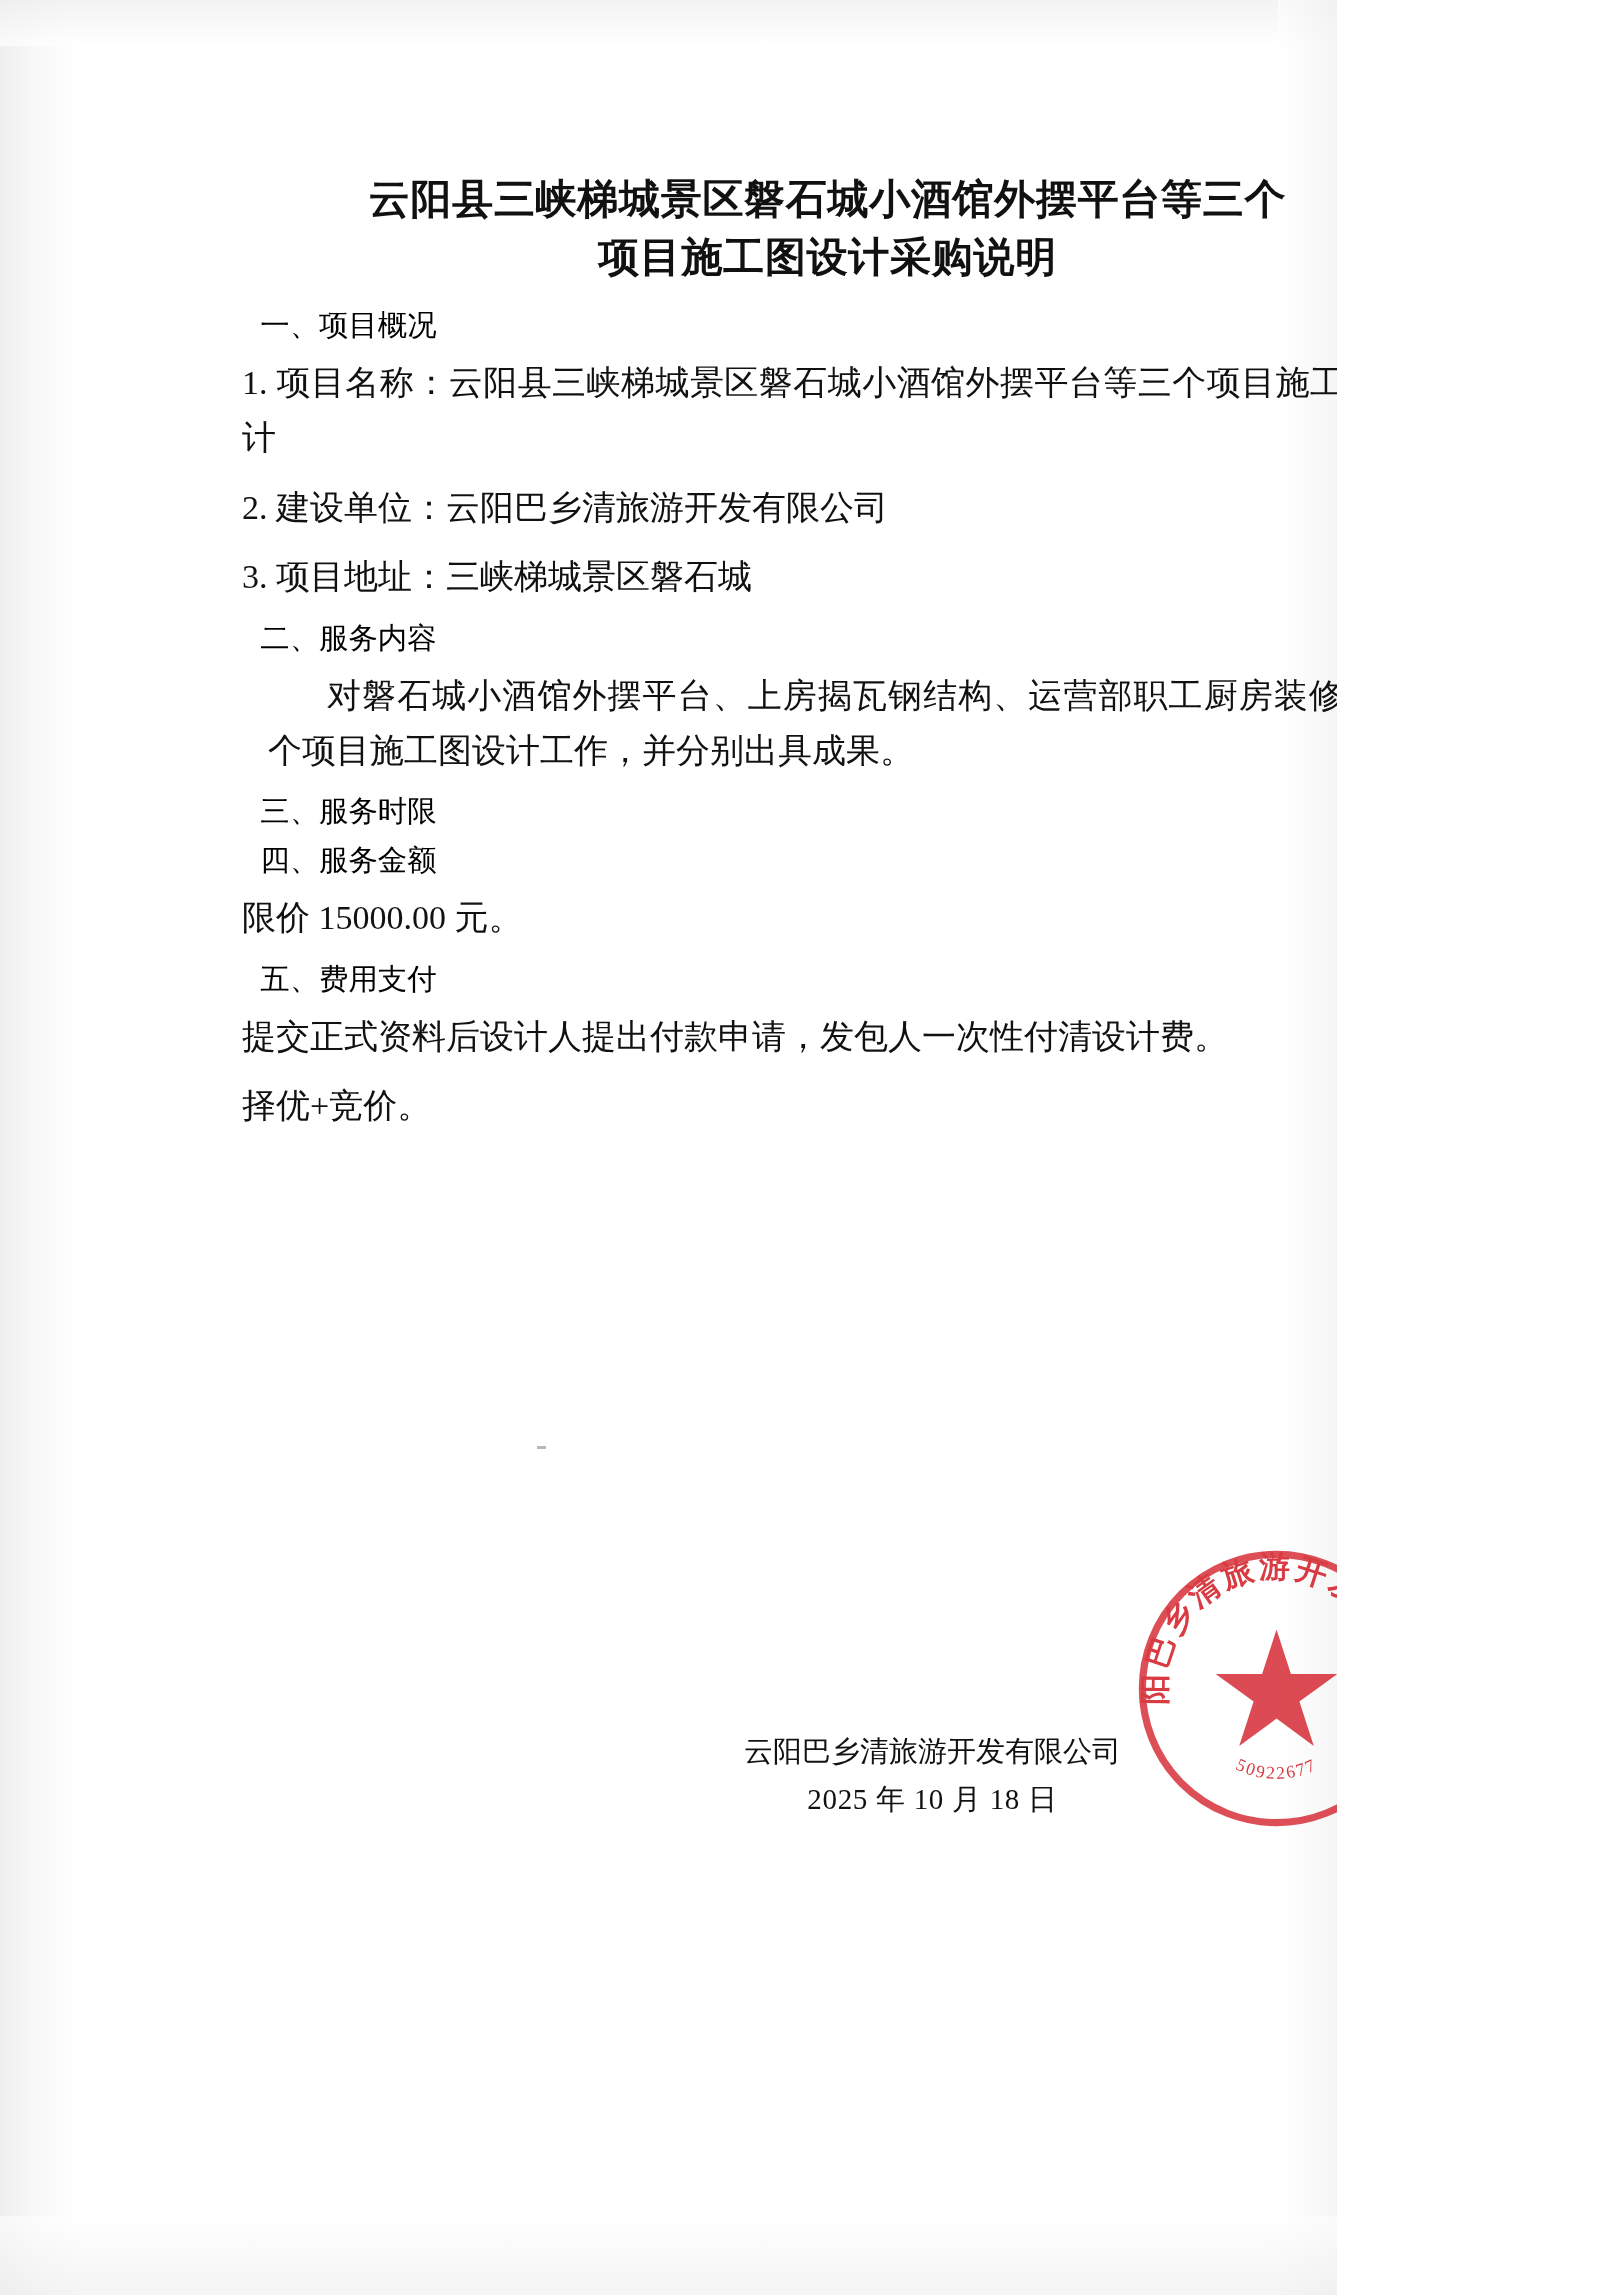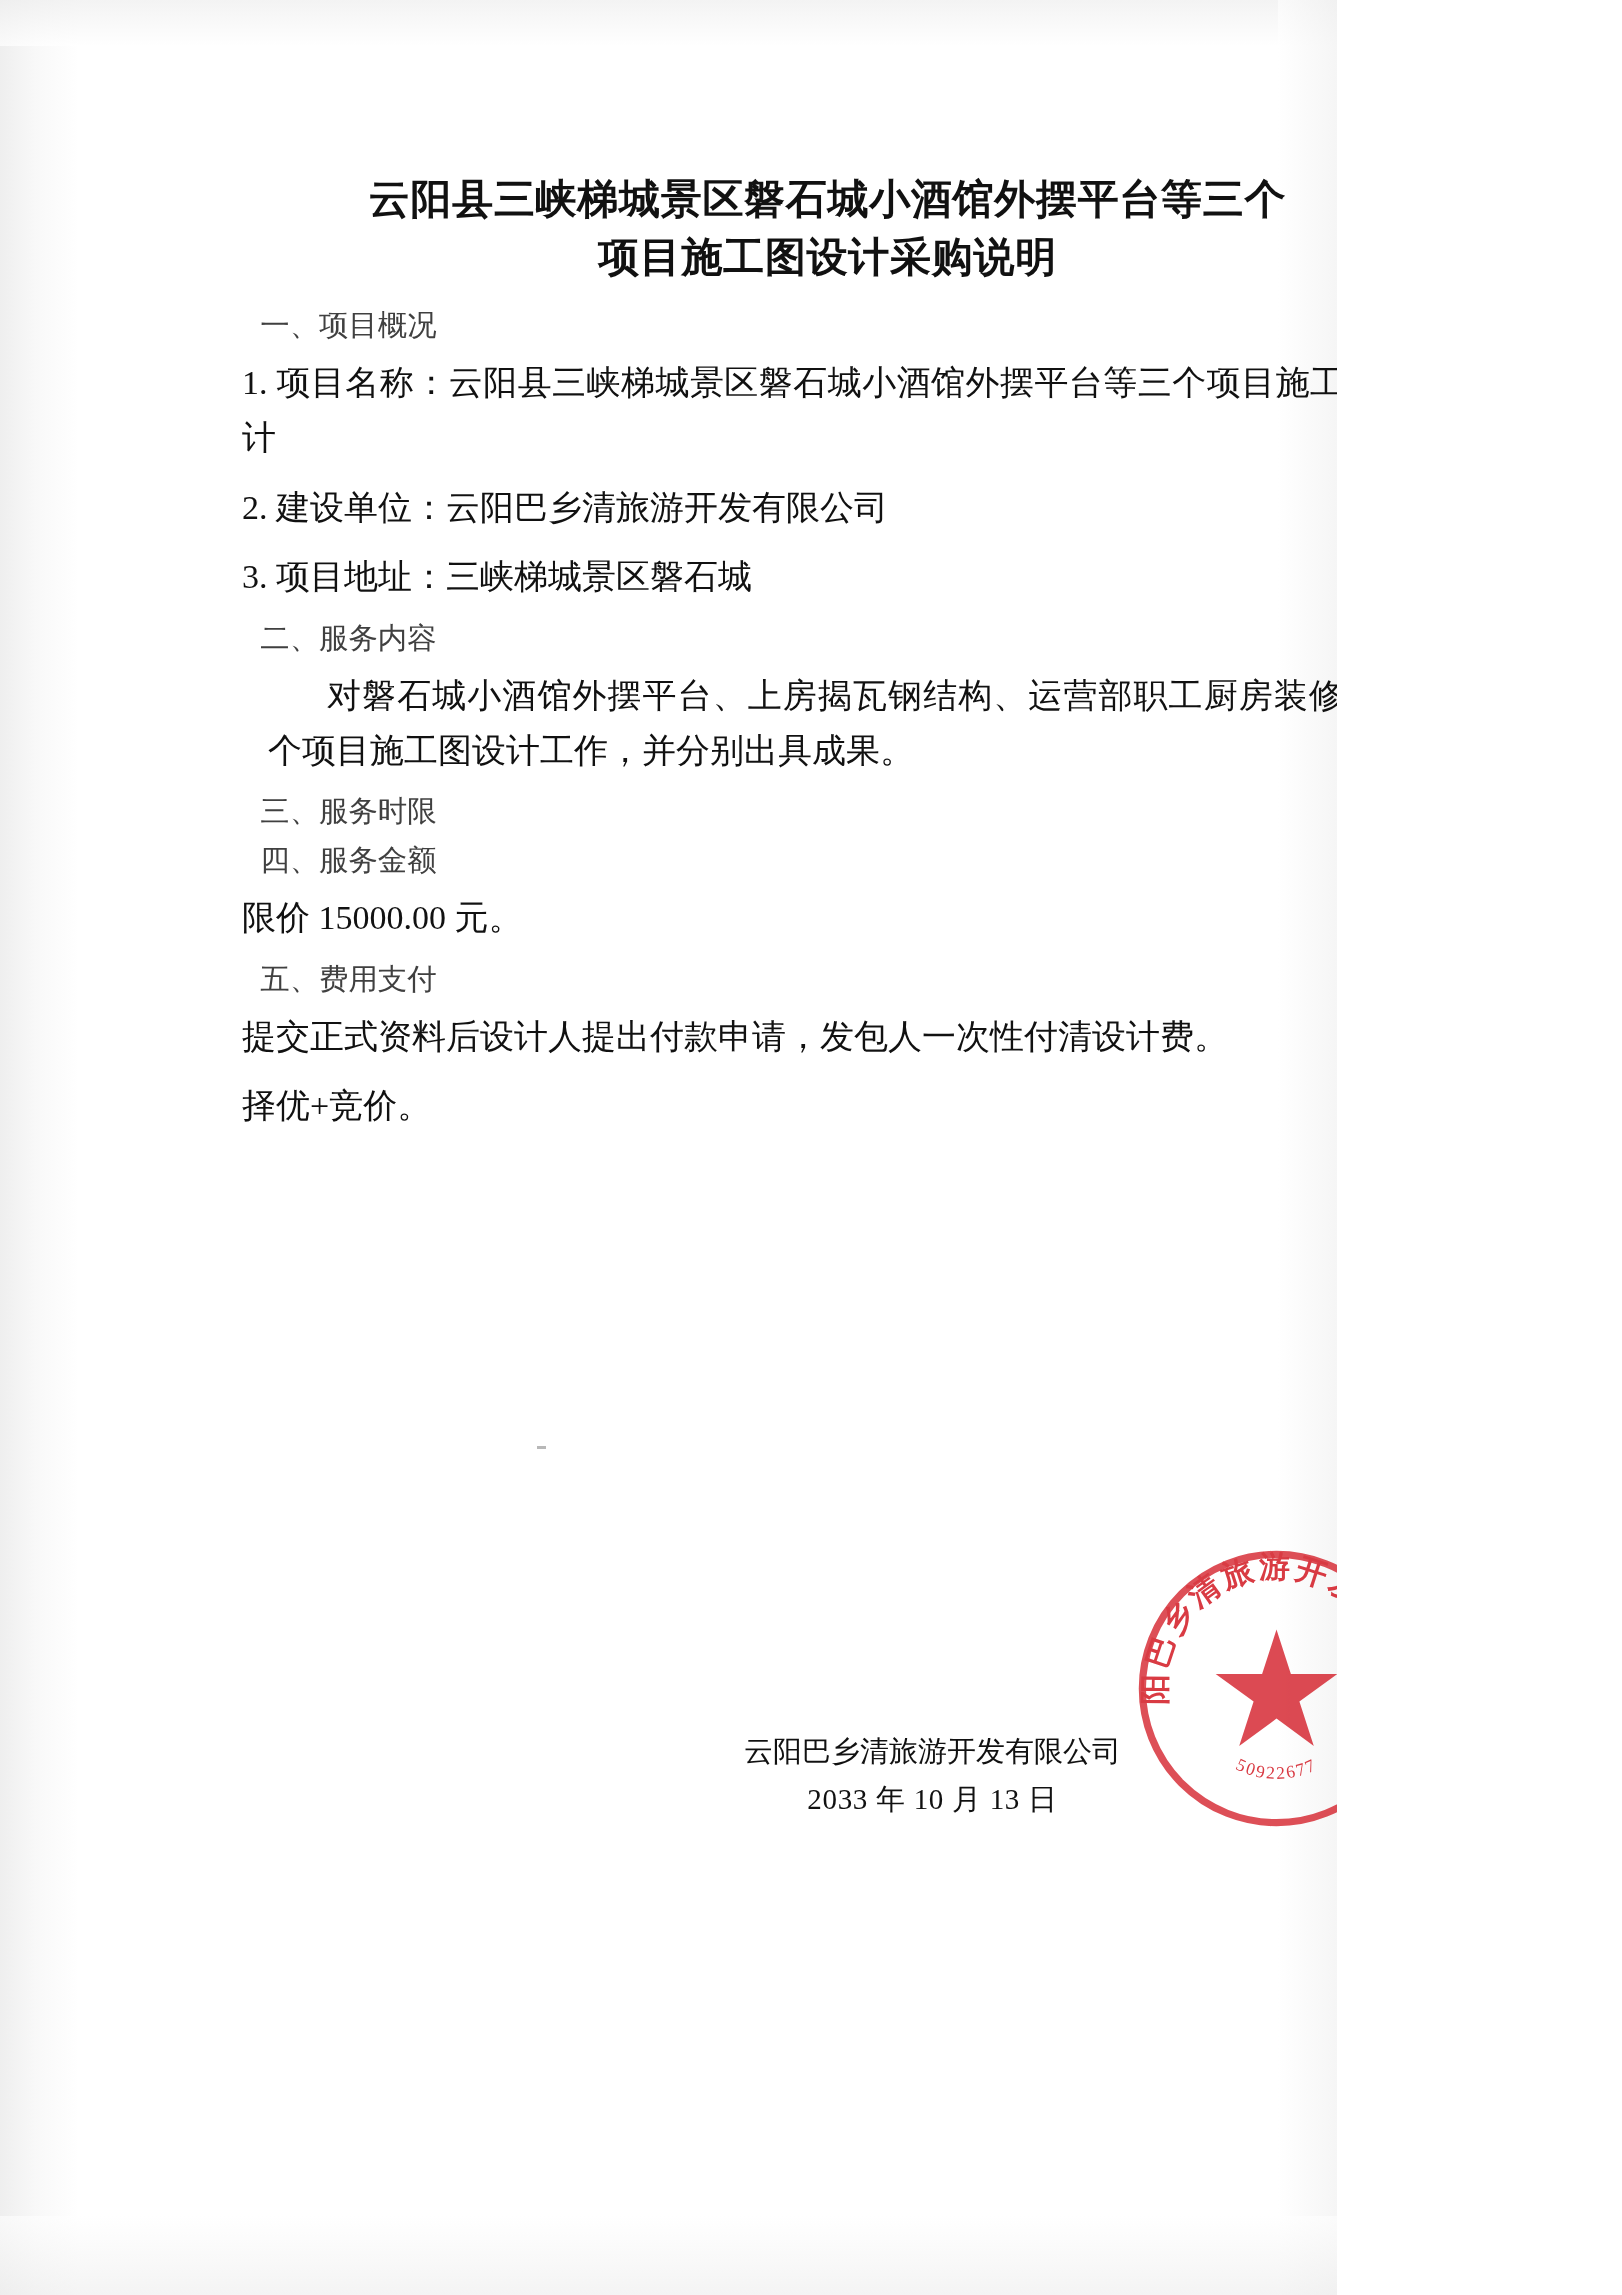--- a/index.html
+++ b/index.html
@@ -75,21 +75,21 @@
     color: #111;
     margin: 0 0 25px 0;
   }
   .doc-title .line2 {
     display: block;
   }
 
   .section-heading {
     font-size: 29.4px;
     line-height: 1.0;
-    color: #404040;
+    color: #000000;
     margin: 19.6px 0 0 0;
     padding-left: 18.3px;
   }
   .para {
     font-size: 34px;
     line-height: 1.62;
     color: #111;
     margin: 14.4px 0 0 0;
     text-align: justify;
   }
@@ -177,21 +177,21 @@
 
     <p class="para">择优+竞价。</p>
 
     <div class="spacer-block"></div>
   </div>
 
   <div class="tiny-mark"></div>
 
   <div class="signature">
     <div>云阳巴乡清旅游开发有限公司</div>
-    <div class="sig-date">2033 年 10 月 13 日</div>
+    <div class="sig-date">2025 年 10 月 18 日</div>
   </div>
 
   <div class="seal">
     <svg width="301" height="301" viewBox="0 0 460 460" xmlns="http://www.w3.org/2000/svg">
       <defs>
         <path id="arcTop" d="M 60,230 A 170,170 0 0 1 400,230" fill="none"></path>
         <path id="arcBottom" d="M 92,230 A 138,138 0 0 0 368,230" fill="none"></path>
       </defs>
       <circle cx="230" cy="230" r="205" fill="none" stroke="#d4202a" stroke-width="11" opacity="0.9"></circle>
       <polygon points="230,140 252,208 323,208 265,250 287,318 230,276 173,318 195,250 137,208 208,208" fill="#d4202a" opacity="0.92"></polygon>

